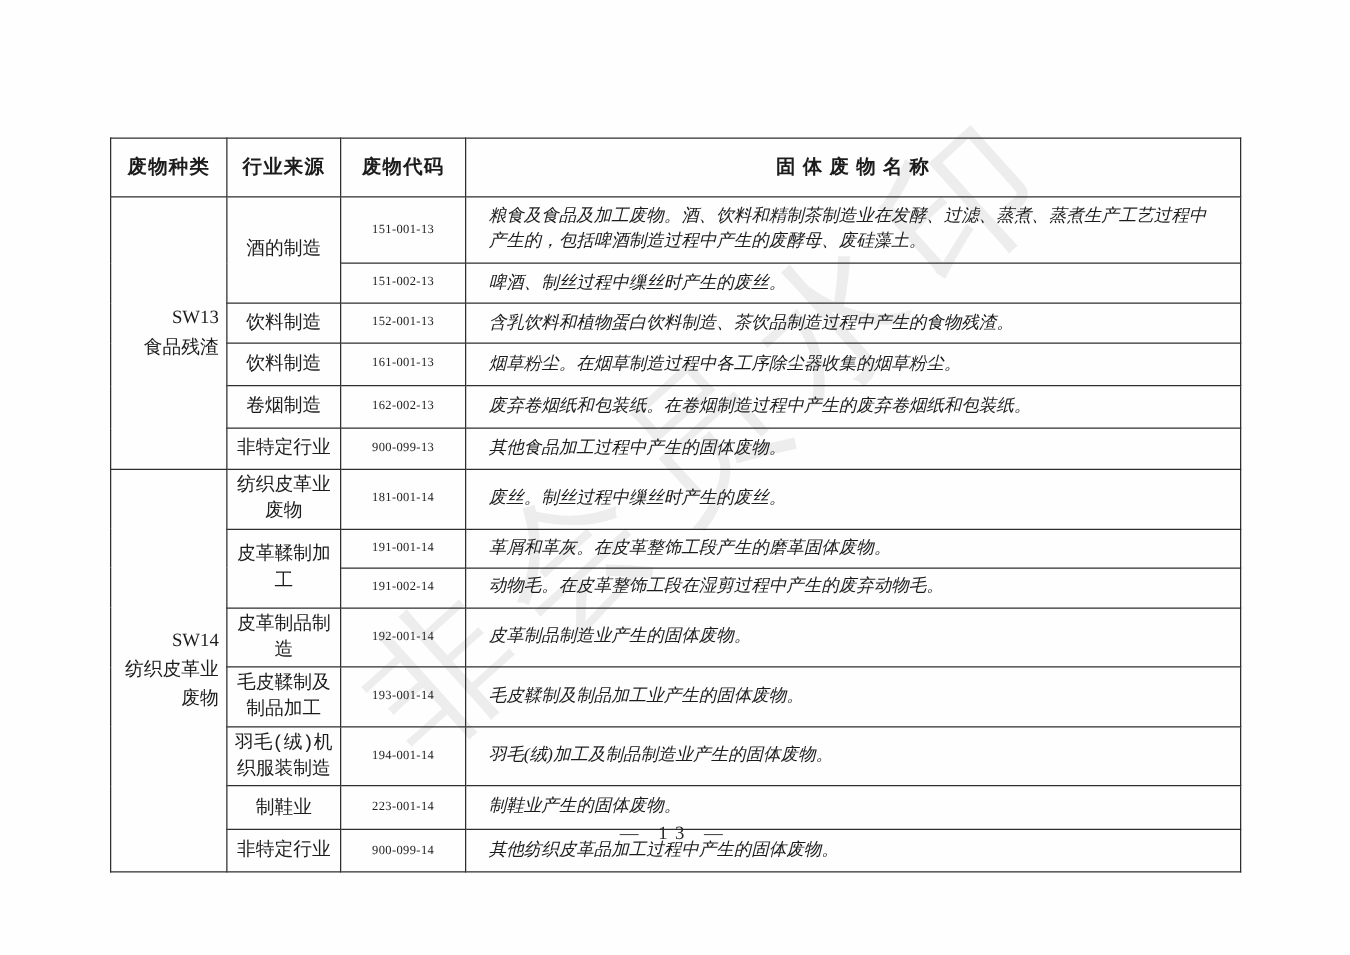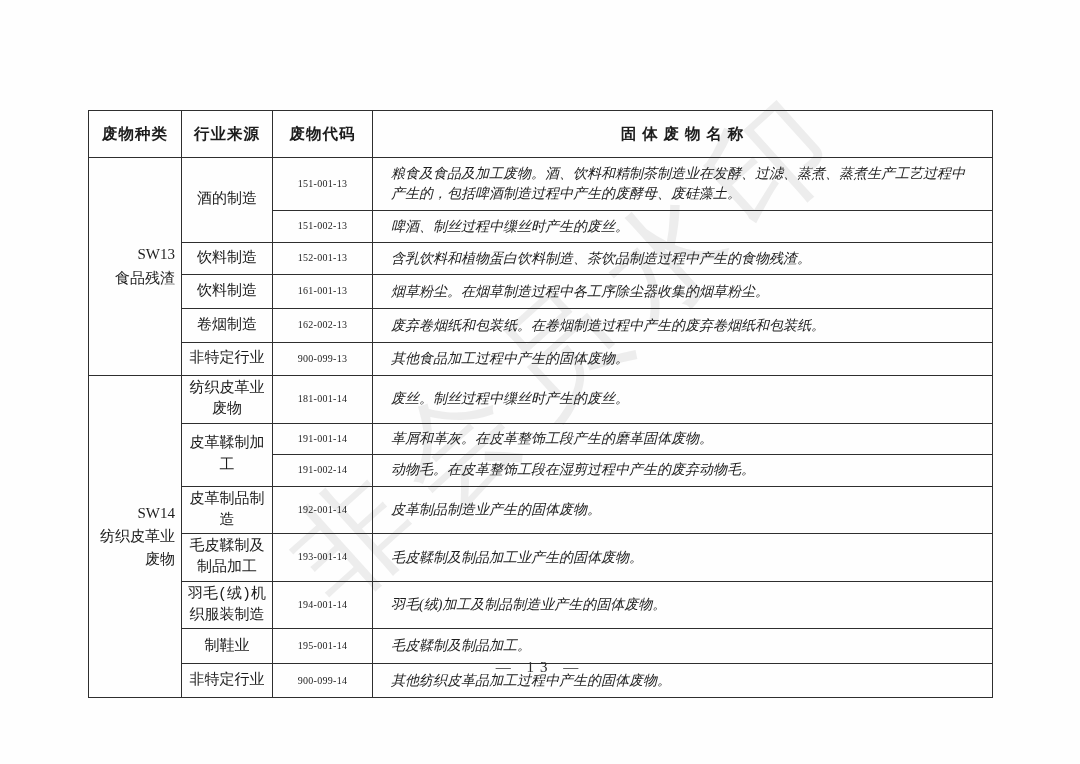--- a/index.html
+++ b/index.html
@@ -166,22 +166,22 @@
         <td class="code-cell">193-001-14</td>
         <td class="desc-cell">毛皮鞣制及制品加工业产生的固体废物。</td>
       </tr>
       <tr style="height:47px">
         <td class="ind-cell">羽毛(绒)机织服装制造</td>
         <td class="code-cell">194-001-14</td>
         <td class="desc-cell">羽毛(绒)加工及制品制造业产生的固体废物。</td>
       </tr>
       <tr style="height:35px">
         <td class="ind-cell">制鞋业</td>
-        <td class="code-cell">195-001-14</td>
-        <td class="desc-cell">毛皮鞣制及制品加工。</td>
+        <td class="code-cell">223-001-14</td>
+        <td class="desc-cell">制鞋业产生的固体废物。</td>
       </tr>
       <tr style="height:34px">
         <td class="ind-cell">非特定行业</td>
         <td class="code-cell">900-099-14</td>
         <td class="desc-cell">其他纺织皮革品加工过程中产生的固体废物。</td>
       </tr>
     </tbody>
   </table>
 
   <div class="pageno">— 13 —</div>

